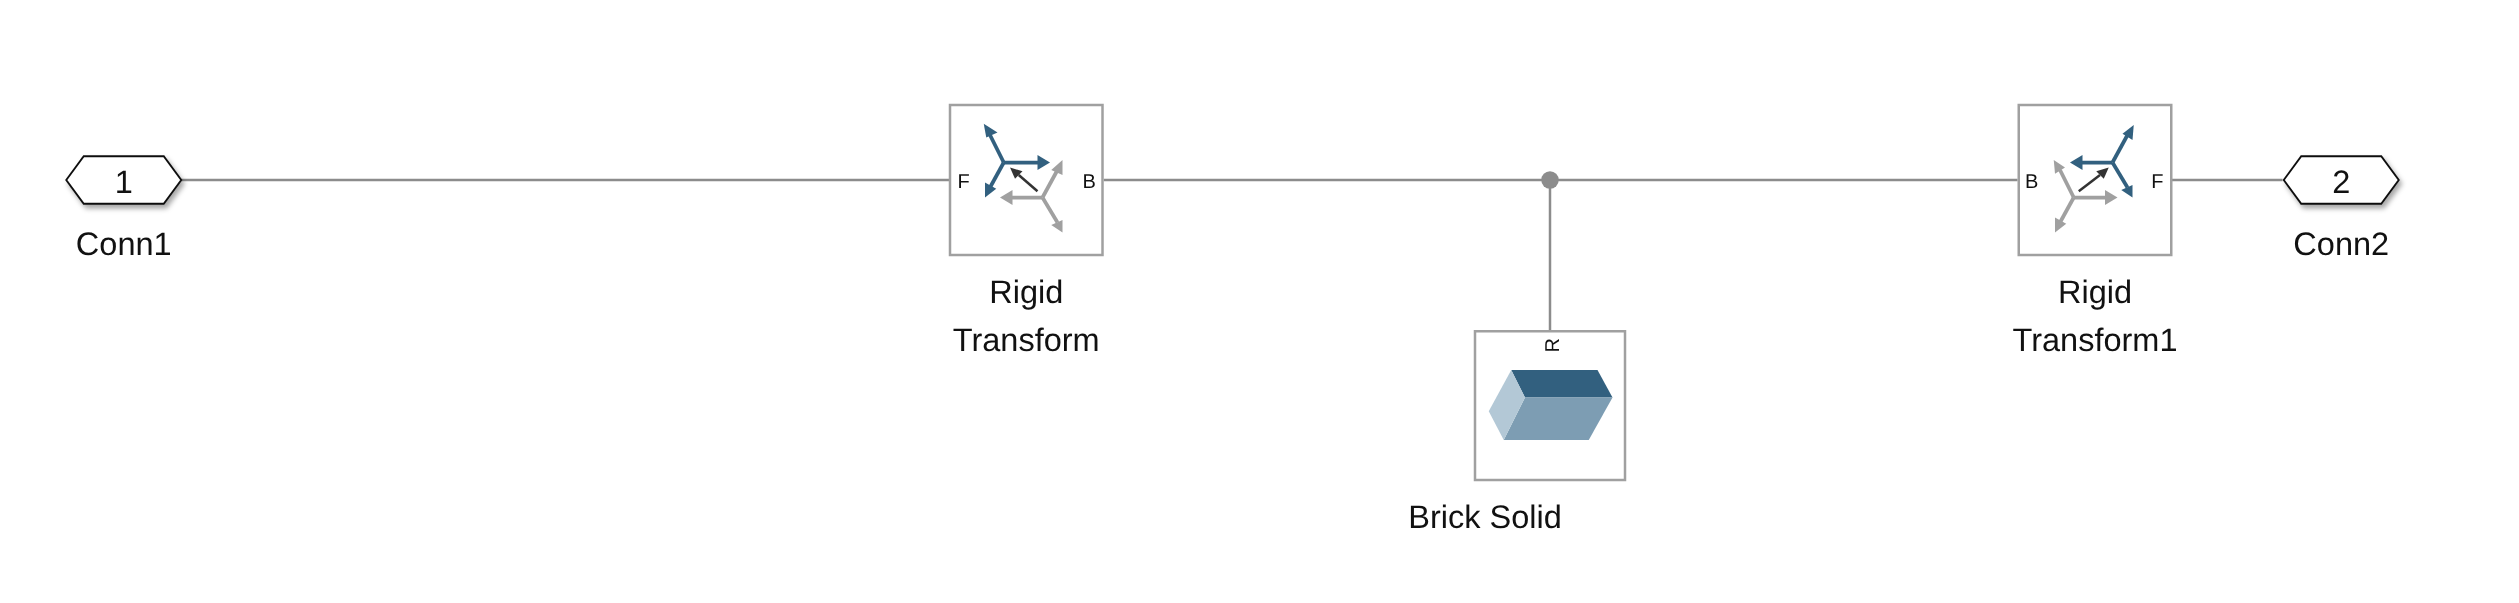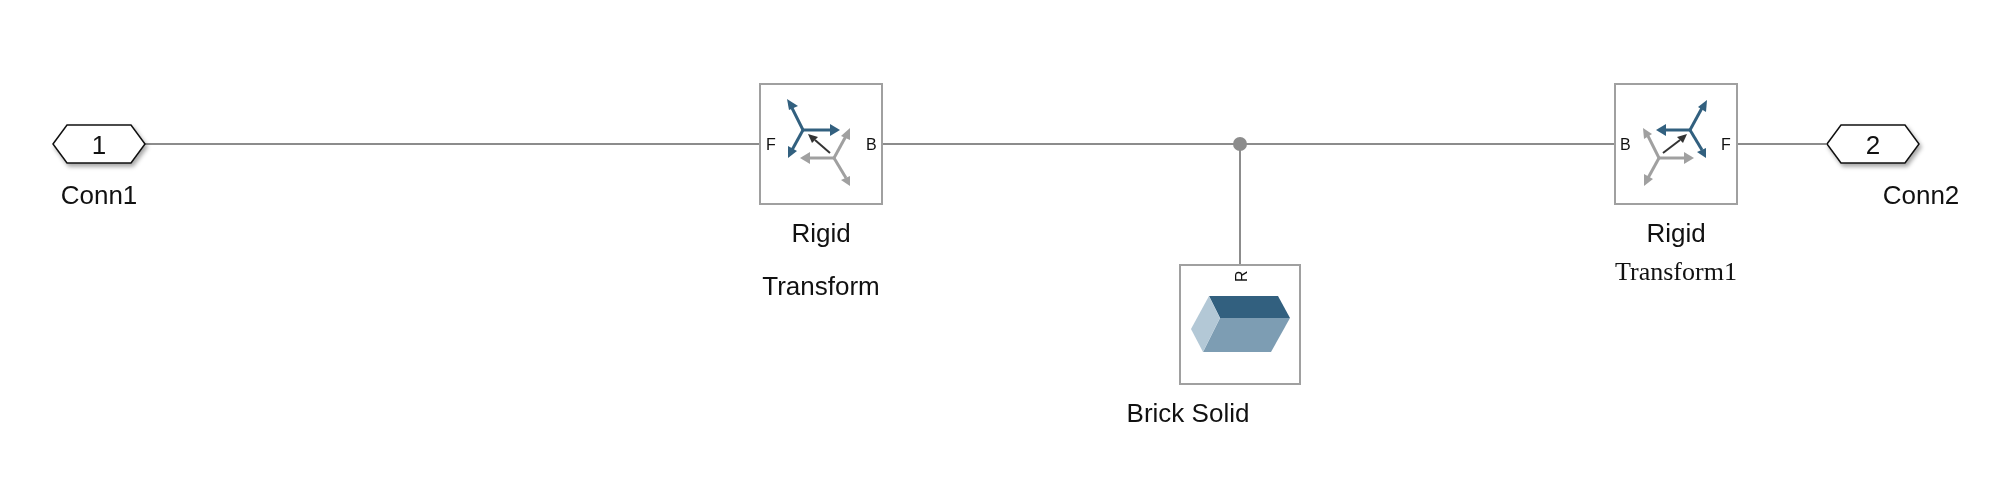--- a/index.html
+++ b/index.html
@@ -100,20 +100,20 @@
 
   <g>
     <polygon filter="url(#shadow)" points="1827,144 1841,125 1905,125 1919,144 1905,163 1841,163" fill="#fff" stroke="#111" stroke-width="1.5"></polygon>
     <text class="num" x="1873" y="154" text-anchor="middle">2</text>
   </g>
 </svg>
 
 <div class="lbl" style="left:99px; top:176px;">Conn1</div>
 
 <div class="lbl" style="left:821px; top:214px;">Rigid</div>
-<div class="lbl" style="left:821px; top:267px;">Transform</div>
+<div class="lbl" style="left:821px; top:253px;">Transform</div>
 
 <div class="lbl" style="left:1188px; top:394px;">Brick Solid</div>
 
 <div class="lbl" style="left:1676px; top:214px;">Rigid</div>
-<div class="lbl" style="left:1676px; top:253px;font-family:Liberation Serif, serif;">Transform1</div>
+<div class="lbl" style="left:1676px; top:253px;">Transform1</div>
 
-<div class="lbl" style="left:1873px; top:176px;margin-left:48px;">Conn2</div>
+<div class="lbl" style="left:1873px; top:176px;">Conn2</div>
 
 </body></html>

